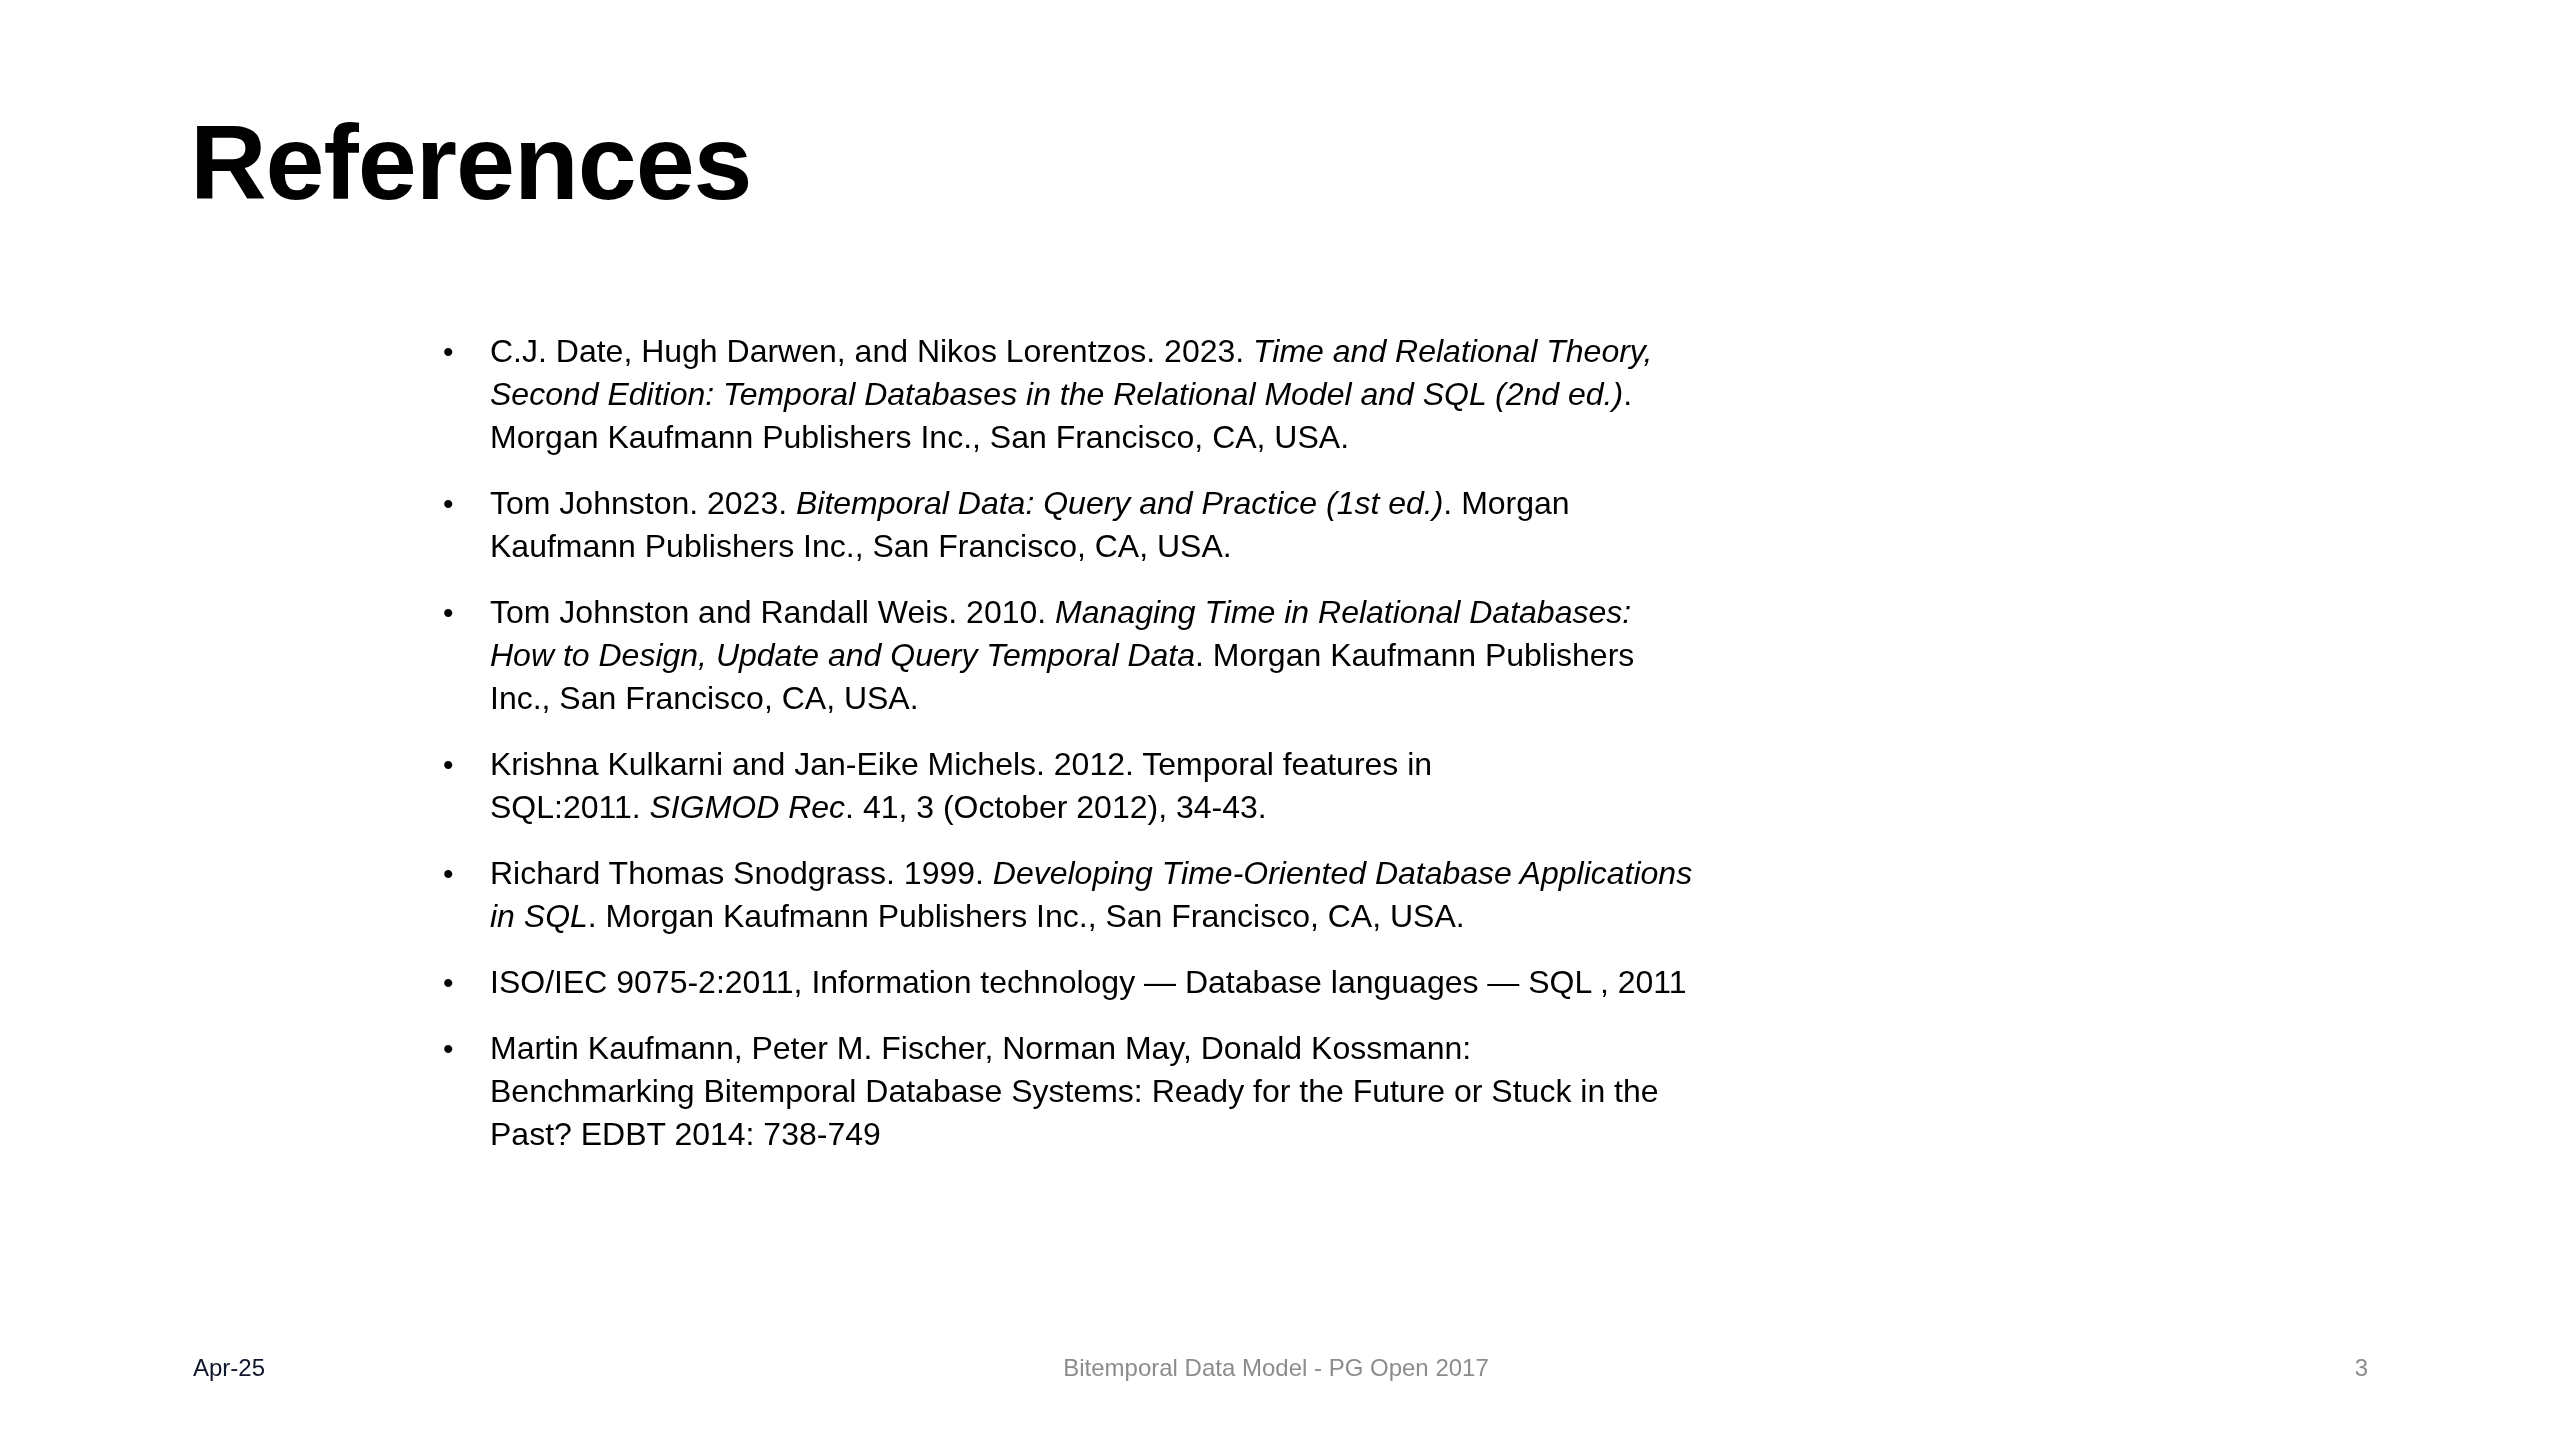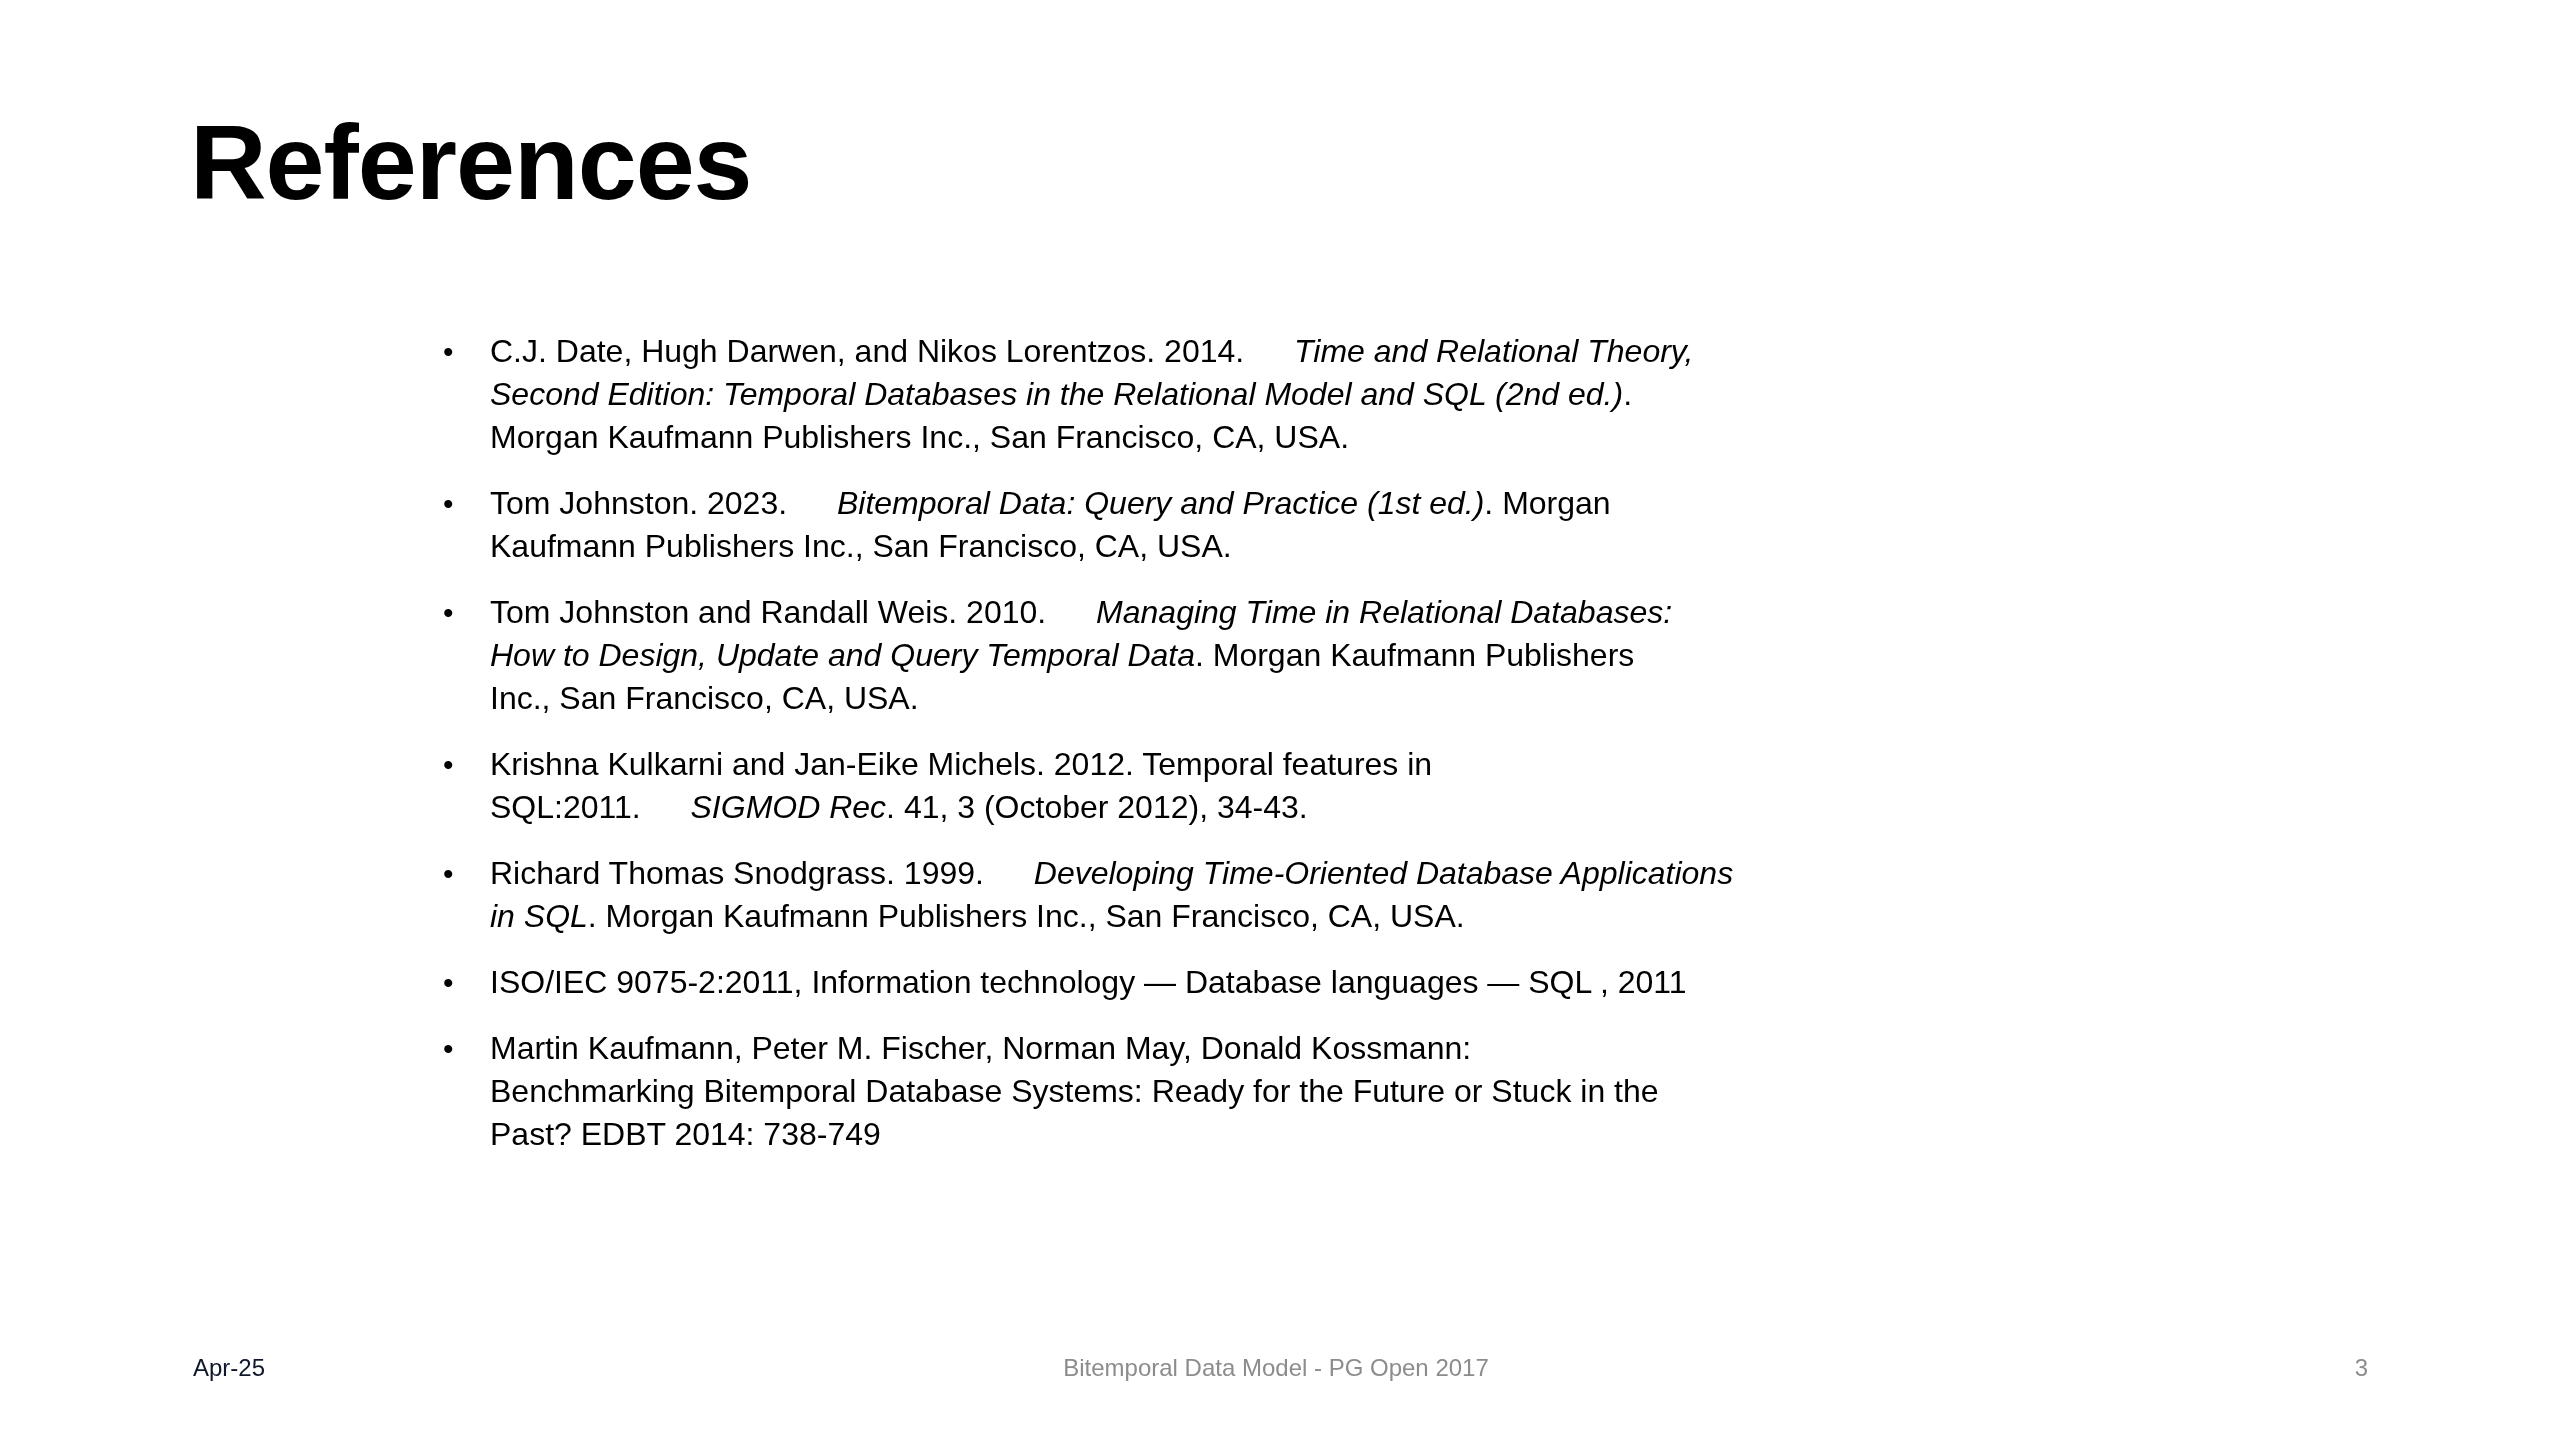--- a/index.html
+++ b/index.html
@@ -34,21 +34,21 @@
     color: #000000;
   }
   .refs li { display: flex; margin-bottom: 23px; }
   .bullet {
     flex: 0 0 47px;
     width: 47px;
     font-size: 30px;
     color: #000000;
   }
   .ref-text { flex: 1; white-space: pre-wrap; }
-  .it { font-style: italic; margin-left: 41px; }
+  .it { font-style: italic; }
 
   .footer-date, .footer-title, .footer-page {
     position: absolute;
     top: 1353px;
     font-size: 24px;
     line-height: 30px;
     color: #8c8c8c;
   }
   .footer-date { left: 193px; }
   .footer-title { left: 0; right: 8px; text-align: center; }
@@ -57,21 +57,21 @@
 </head>
 <body style="background: rgb(255, 255, 255);">
 
 <div class="slide">
 
   <h1 class="title" style="color: rgb(0, 0, 0);">References</h1>
 
   <ul class="refs" id="refs" style="color: rgb(0, 0, 0);">
       <li>
         <span class="bullet">•</span>
-        <span class="ref-text"><span>C.J. Date, Hugh Darwen, and Nikos Lorentzos. 2014. </span><span class="it">Time and Relational Theory,
+        <span class="ref-text"><span>C.J. Date, Hugh Darwen, and Nikos Lorentzos. 2023. </span><span class="it">Time and Relational Theory,
 Second Edition: Temporal Databases in the Relational Model and SQL (2nd ed.)</span><span>.
 Morgan Kaufmann Publishers Inc., San Francisco, CA, USA.</span></span>
       </li>
       <li>
         <span class="bullet">•</span>
         <span class="ref-text"><span>Tom Johnston. 2023. </span><span class="it">Bitemporal Data: Query and Practice (1st ed.)</span><span>. Morgan
 Kaufmann Publishers Inc., San Francisco, CA, USA.</span></span>
       </li>
       <li>
         <span class="bullet">•</span>

